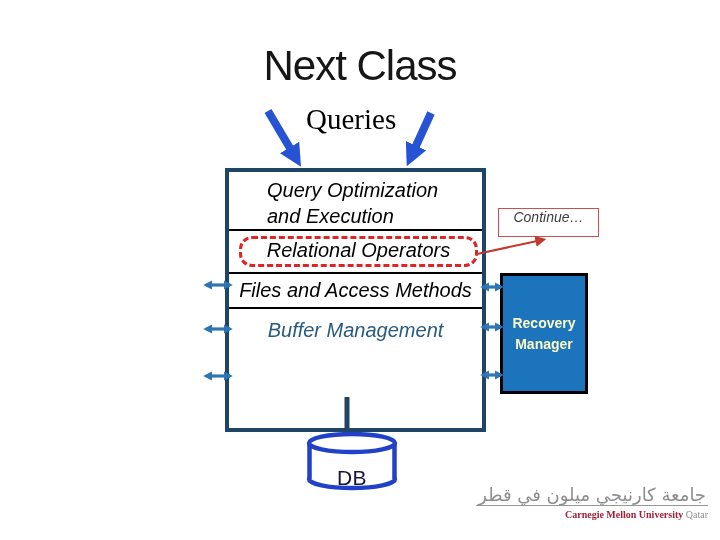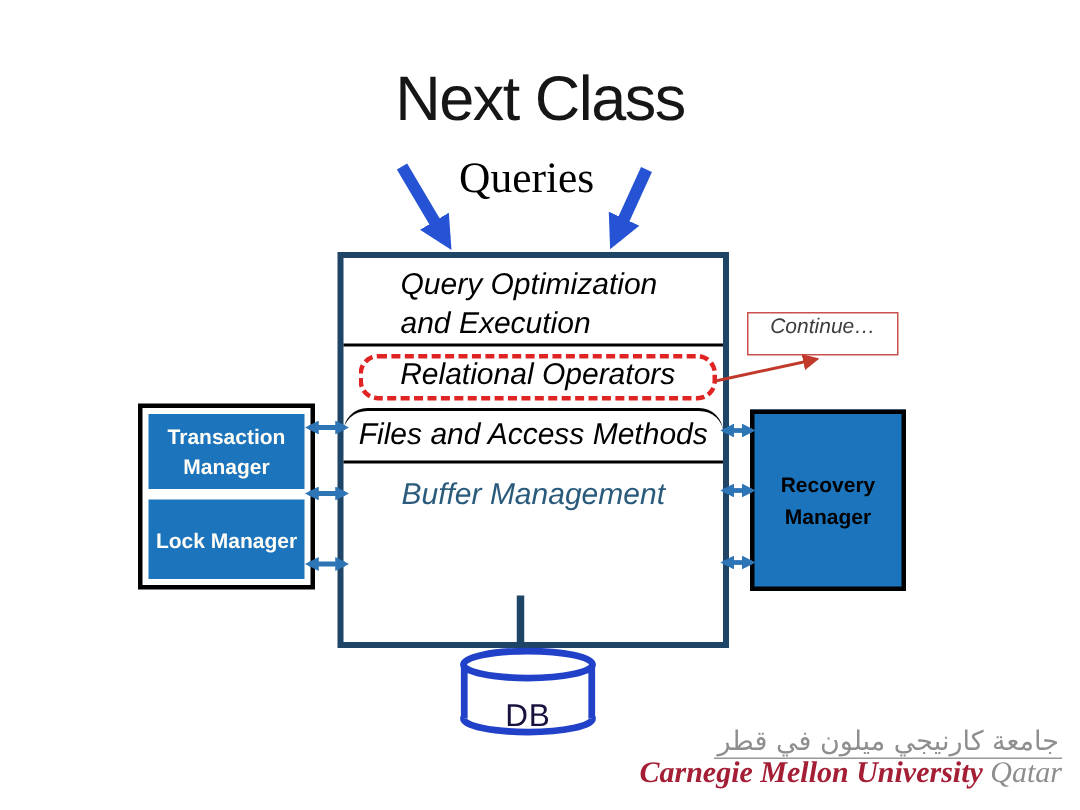--- a/index.html
+++ b/index.html
@@ -13,54 +13,54 @@
                  font-size:29px;color:#000;}
 
   
   .stack{position:absolute;left:225px;top:168px;width:261px;height:264px;box-sizing:border-box;
          border:4px solid #1F4566;background:#fff;display:flex;flex-direction:column;font-style:italic;}
   .sec{box-sizing:border-box;position:relative;display:flex;align-items:center;justify-content:center;
        font-size:20px;color:#000;}
   .sec1{height:57px;justify-content:flex-start;align-items:flex-start;}
   .sec1 .txt{margin:5px 0 0 38px;width:190px;line-height:26px;text-align:left;}
   .sec2{height:43px;border-top:2px solid #000;}
-  .sec3{height:35px;border-top:2px solid #000;border-radius:16px;}
+  .sec3{height:35px;border-top:2px solid #000;}
   .sec4{height:45px;border-top:2px solid #000;color:#2A5B7C;}
   .sec5{height:43px;border-top:2px solid #000;color:#2A5B7C;}
   .dashed-highlight{position:absolute;left:10px;top:5px;right:4px;height:31px;box-sizing:border-box;
                     border:3px dashed #E02424;border-radius:13px;display:flex;align-items:flex-start;
                     justify-content:center;font-size:20px;color:#000;background:#fff;}
 
   
   .left-group{position:absolute;left:92px;top:269px;width:118px;height:124px;box-sizing:border-box;
               border:3px solid #000;background:#fff;padding:4px;display:flex;flex-direction:column;gap:7px;}
   .blue-box{background:#1B74BC;color:#FFFDF6;font-weight:bold;font-size:14px;line-height:20px;
             display:flex;align-items:center;justify-content:center;text-align:center;}
   .tm-box{height:50px;}
   .lm-box{flex:1;}
 
   
-  .recovery-box{position:absolute;left:500px;top:273px;width:104px;height:121px;box-sizing:border-box;
-                border:3px solid #000;background:#1B74BC;color:#000000;font-weight:bold;font-size:14px;
+  .recovery-box{position:absolute;left:500px;top:273px;width:88px;height:121px;box-sizing:border-box;
+                border:3px solid #000;background:#1B74BC;color:#fef9c3;font-weight:bold;font-size:14px;
                 line-height:21px;display:flex;align-items:center;justify-content:center;text-align:center;}
   .recovery-box .txt{width:80px;}
 
   
   .continue-box{position:absolute;left:498px;top:208px;width:101px;height:29px;box-sizing:border-box;
                 border:1.5px solid #C9504C;background:#fff;display:flex;align-items:flex-start;
                 justify-content:center;font-style:italic;font-size:14px;color:#3D3D3D;}
 
   .db-label{position:absolute;left:322px;top:451px;width:60px;text-align:center;font-size:21px;
             color:#17123E;z-index:10;letter-spacing:0.5px;margin-top:15px;}
 
   
   .logo{position:absolute;right:12px;bottom:16px;text-align:right;z-index:10;}
   .logo-arabic{display:inline-block;direction:rtl;font-family:"DejaVu Sans",sans-serif;font-size:18px;
                color:#8E8E90;border-bottom:1.5px solid #97979A;padding:0 2px 1px 2px;line-height:18px;}
-  .logo-latin{font-family:"Liberation Serif",serif;font-size:20px;line-height:18px;white-space:nowrap;font-style:italic;}
+  .logo-latin{font-family:"Liberation Serif",serif;font-size:10px;line-height:18px;white-space:nowrap;}
   .logo-name{color:#A41E35;font-weight:bold;}
   .logo-campus{color:#8E8E90;}
 
   .overlay{position:absolute;left:0;top:0;width:720px;height:540px;z-index:5;pointer-events:none;}
 </style>
 </head>
 <body>
 
 <div id="canvas">
 
@@ -78,28 +78,20 @@
       </div>
     </div>
     <div class="sec sec3">
       <span>Files and Access Methods</span>
     </div>
     <div class="sec sec4">
       <span>Buffer Management</span>
     </div>
   </div>
 
-  <div class="left-group">
-    <div class="blue-box tm-box">
-      <span class="txt">Transaction Manager</span>
-    </div>
-    <div class="blue-box lm-box">
-      <span class="txt">Lock Manager</span>
-    </div>
-  </div>
 
   <div class="recovery-box">
     <span class="txt">Recovery Manager</span>
   </div>
 
   <div class="continue-box">
     <span>Continue…</span>
   </div>
 
   <div class="db-label">DB</div>

